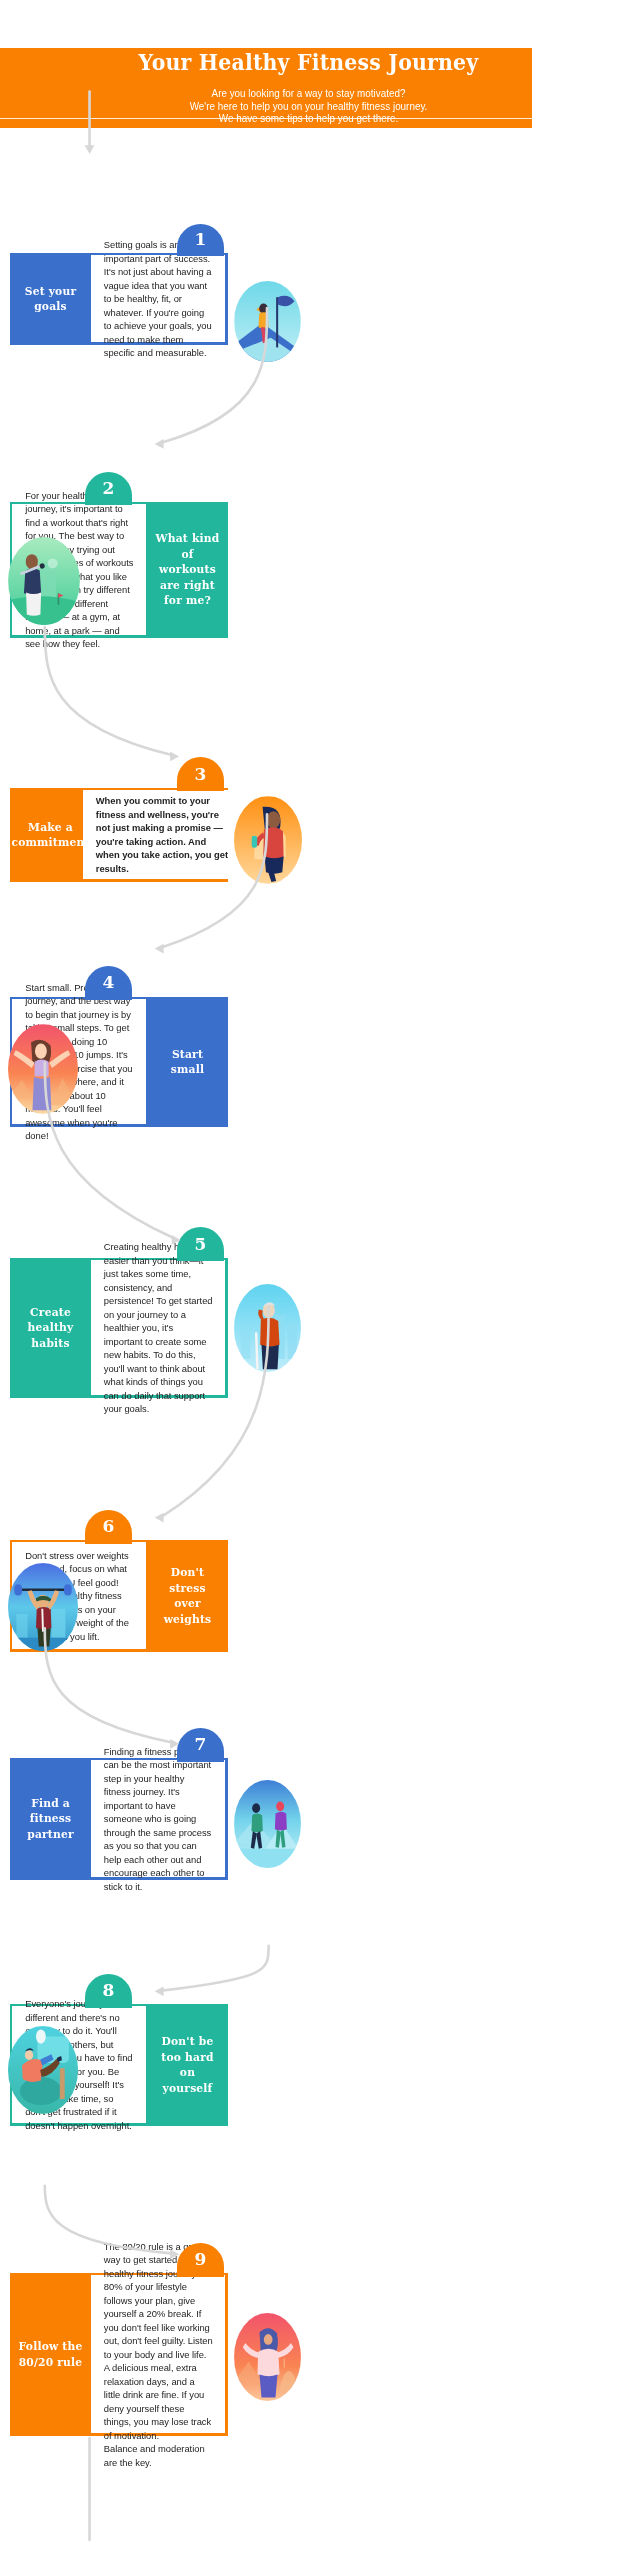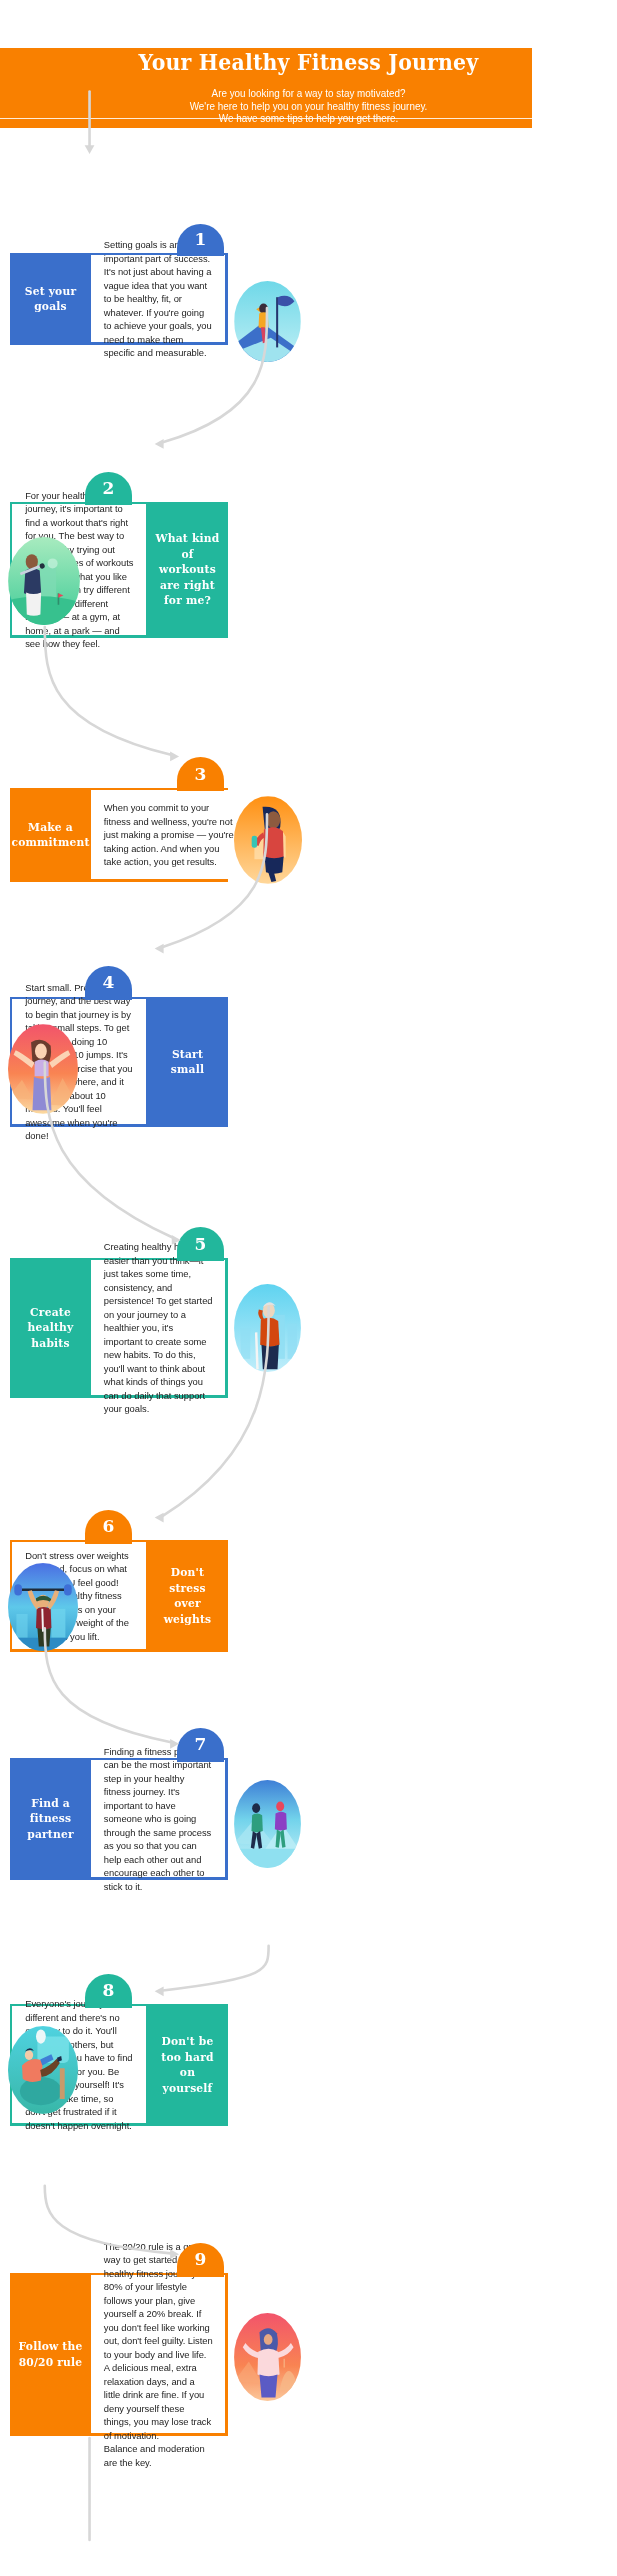--- a/index.html
+++ b/index.html
@@ -105,21 +105,21 @@
        <ellipse cx="29.040000000000003" cy="30.240000000000002" rx="7.48" ry="9.180000000000001" fill="#8B5A3C"></ellipse>
        <path d="M21.119999999999997 41.04 q8.8 -5.4 17.6 0 l1.76 28.080000000000002 q-10.559999999999999 4.32 -21.119999999999997 0 Z" fill="#2B3A63"></path>
        <path d="M22 68.04 q8.8 3.7800000000000002 18.48 0 l-0.88 27 q-7.92 3.2399999999999998 -16.72 0 Z" fill="#F2F2F2"></path>
        <path d="M14.96 45.36 L39.6 35.64" stroke="#C9D2DE" stroke-width="3.5" fill="none"></path>
        <rect x="38.72" y="32.4" width="6.16" height="6.4799999999999995" rx="3" fill="#23303F" transform="rotate(-18 41.36 35.64)"></rect>
           </svg>
         </div>
       </div>
       <div class="step" style="top: 737px; height: 169px;">
         <div class="card" style="left: 9.8px; top: 51px; width: 218px; height: 94px; background: rgb(249, 128, 0);">
-          <div class="body-box" style="left: 81px; top: 2.4px; width: 158px; height: 89px;">
+          <div class="body-box" style="left: 73px; top: 2.4px; width: 158px; height: 89px; font-weight: bold;">
             <div class="body-text" style="white-space: pre-line;">When you commit to your fitness and wellness, you're not just making a promise — you're taking action. And when you take action, you get results.</div>
           </div>
           <div class="title-pane" style="left: 0px; top: 0px; width: 81px; height: 94px;">Make a commitment</div>
         </div>
         <div class="num-tab" style="left: 177px; top: 20.4px; width: 47px; height: 34px; background: rgb(249, 128, 0);">3</div>
         <div class="illus" style="left: 234px; top: 59px; width: 68px; height: 88px;">
           <svg width="68" height="88" viewBox="0 0 84 108">
             <defs>
               <linearGradient id="g3" x1="0" y1="0" x2="0" y2="1">
                 <stop offset="0" stop-color="#FF9012"></stop>

